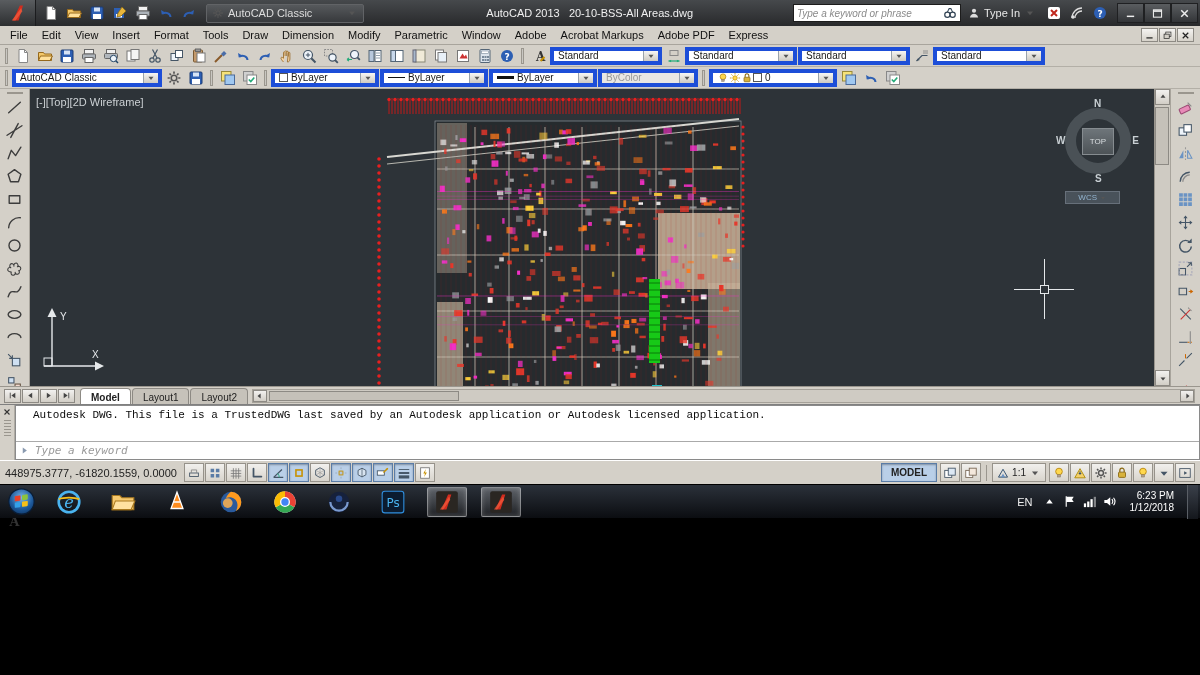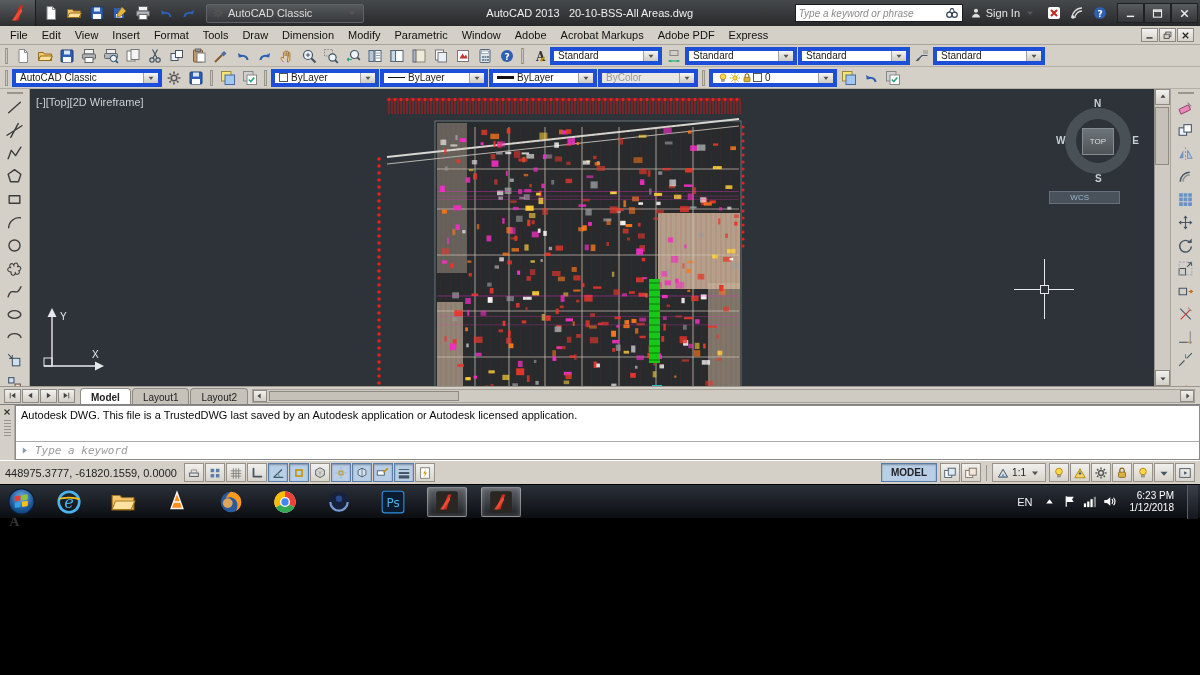--- a/index.html
+++ b/index.html
@@ -56,21 +56,21 @@
 .vtb .icon{width:17px;height:17px}
 .canvas-wrap{flex:1;display:flex;min-width:0}
 .canvas{flex:1;position:relative;background:#2d3338;overflow:hidden}
 .vp-label{position:absolute;left:6px;top:7px;color:#ccd1d4;font-size:11px;cursor:pointer}
 .plan{position:absolute;left:345px;top:8px;width:372px;height:424px}
 .viewcube{position:absolute;right:14px;top:10px;width:84px;height:84px;cursor:pointer}
 .vc-ring{position:absolute;left:9px;top:9px;width:66px;height:66px;border-radius:50%;border:11px solid rgba(160,170,175,0.26)}
 .vc-letter{position:absolute;color:#c9d0d4;font-size:10px;font-weight:bold}
 .vc-n{left:38px;top:-1px}.vc-s{left:39px;bottom:-1px}.vc-w{left:0;top:36px}.vc-e{right:1px;top:36px}
 .vc-face{position:absolute;left:26px;top:29px;width:32px;height:27px;background:linear-gradient(#6e757a,#4d5357);border:1px solid #868c90;color:#d9dde0;font-size:8px;display:flex;align-items:center;justify-content:center;cursor:pointer}
-.wcs{position:absolute;right:34px;top:102px;height:13px;background:#49525a;border:1px solid #67707a;color:#93b4cf;font-size:8px;display:flex;align-items:center;gap:2px;padding:0 20px;cursor:pointer}
+.wcs{position:absolute;right:34px;top:102px;height:13px;background:#49525a;border:1px solid #67707a;color:#93b4cf;font-size:8px;display:flex;align-items:center;gap:2px;padding:0 12px;cursor:pointer}
 .wcs .icon{width:8px;height:8px}
 .crosshair{position:absolute;left:984px;top:170px;width:60px;height:60px;pointer-events:none}
 .ch-h{position:absolute;left:0;top:30px;width:60px;height:1px;background:#e4e8ea}
 .ch-v{position:absolute;left:30px;top:0;width:1px;height:60px;background:#e4e8ea}
 .pickbox{position:absolute;left:26px;top:26px;width:9px;height:9px;border:1px solid #e4e8ea;background:#2d3338}
 .ucs{position:absolute;left:6px;bottom:10px;width:76px;height:76px}
 .vscroll{width:16px;background:#cfcbc3;display:flex;flex-direction:column;border-left:1px solid #9a968e;flex:0 0 auto}
 .sbarrow{height:16px;background:linear-gradient(#f2f1ef,#d2cec6);border:1px solid #8d8a84;display:flex;align-items:center;justify-content:center;cursor:pointer}
 .sbarrow .icon{width:10px;height:10px}
 .vscroll .track{flex:1;position:relative}
@@ -86,21 +86,21 @@
 .hscroll{flex:1;height:14px;background:#cfcbc3;border:1px solid #a5a199;display:flex;align-items:center;margin:0 3px}
 .hscroll .sbarrow{height:12px;width:14px}
 .hscroll .thumb{width:190px;height:10px;background:#c5c1b9;border:1px solid #8d8a84;margin-left:2px;cursor:grab}
 .hscroll .htrack{flex:1}
 
 .cmdwin{height:56px;background:#d4d0c8;display:flex;border-top:1px solid #808080;flex:0 0 auto}
 .cmd-side{width:15px;display:flex;flex-direction:column;align-items:center;background:#d4d0c8;border-right:1px solid #b0aca4;padding-top:2px;gap:3px}
 .cmd-side .icon{width:10px;height:10px;color:#333;cursor:pointer}
 .cmd-dots{width:7px;height:18px;background:repeating-linear-gradient(#9a968e 0 1px,transparent 1px 3px)}
 .cmd-main{flex:1;display:flex;flex-direction:column;background:#fff;border:1px solid #8a8a8a}
-.cmd-hist{flex:1;padding:2px 5px;font-family:Liberation Sans, sans-serif;font-size:11px;color:#0a0a0a;line-height:14px;overflow:hidden}
+.cmd-hist{flex:1;padding:2px 17px;font-family:Liberation Mono, monospace;font-size:11px;color:#0a0a0a;line-height:14px;overflow:hidden}
 .cmd-input{height:18px;border-top:1px solid #aaa;display:flex;align-items:center;padding:0 4px;gap:4px;font-family:"DejaVu Sans Mono",monospace;font-size:11px;color:#9a9a9a;font-style:italic;cursor:text}
 .cmd-input .icon{width:11px;height:11px}
 
 .statusbar{height:24px;background:#d4d0c8;display:flex;align-items:center;padding:0 5px;gap:3px;border-top:1px solid #fff;flex:0 0 auto}
 .coords{width:176px;color:#222;font-size:11px;white-space:nowrap}
 .stbtn{width:20px;height:19px;background:linear-gradient(#f1f0ed,#d8d4cc);border:1px solid #96928a;display:flex;align-items:center;justify-content:center;cursor:pointer}
 .stbtn.active{background:#b9cfe8;border-color:#5a7ca6;box-shadow:inset 0 1px 2px rgba(0,0,0,.3)}
 .stbtn .icon{width:14px;height:14px}
 .st-right{margin-left:auto;display:flex;align-items:center;gap:3px}
 .model-btn{height:19px;padding:0 9px;font-size:10px;font-weight:bold;color:#222;background:#b9cfe8;border:1px solid #5a7ca6;box-shadow:inset 0 1px 2px rgba(0,0,0,.3);display:flex;align-items:center;cursor:pointer}
@@ -223,21 +223,21 @@
             </svg>
           </span>
       </div>
       <div class="signin">
         <span class="icon sm">
             <svg xmlns="http://www.w3.org/2000/svg" viewBox="0 0 16 16" width="100%" height="100%">
               <circle cx="8" cy="5" r="2.8" fill="#ddd"></circle>
               <path d="M2.5 14c.8-3.4 3-5 5.5-5s4.7 1.6 5.5 5z" fill="#ddd"></path>
             </svg>
           </span>
-        <span>Sign In</span>
+        <span>Type In</span>
         <span class="icon sm">
             <svg xmlns="http://www.w3.org/2000/svg" viewBox="0 0 16 16" width="100%" height="100%">
               <path d="M4 6l4 5 4-5z" fill="#555"></path>
             </svg>
           </span>
       </div>
       <div class="tblist">
 
       <button class="tbic">
             <span class="icon">

